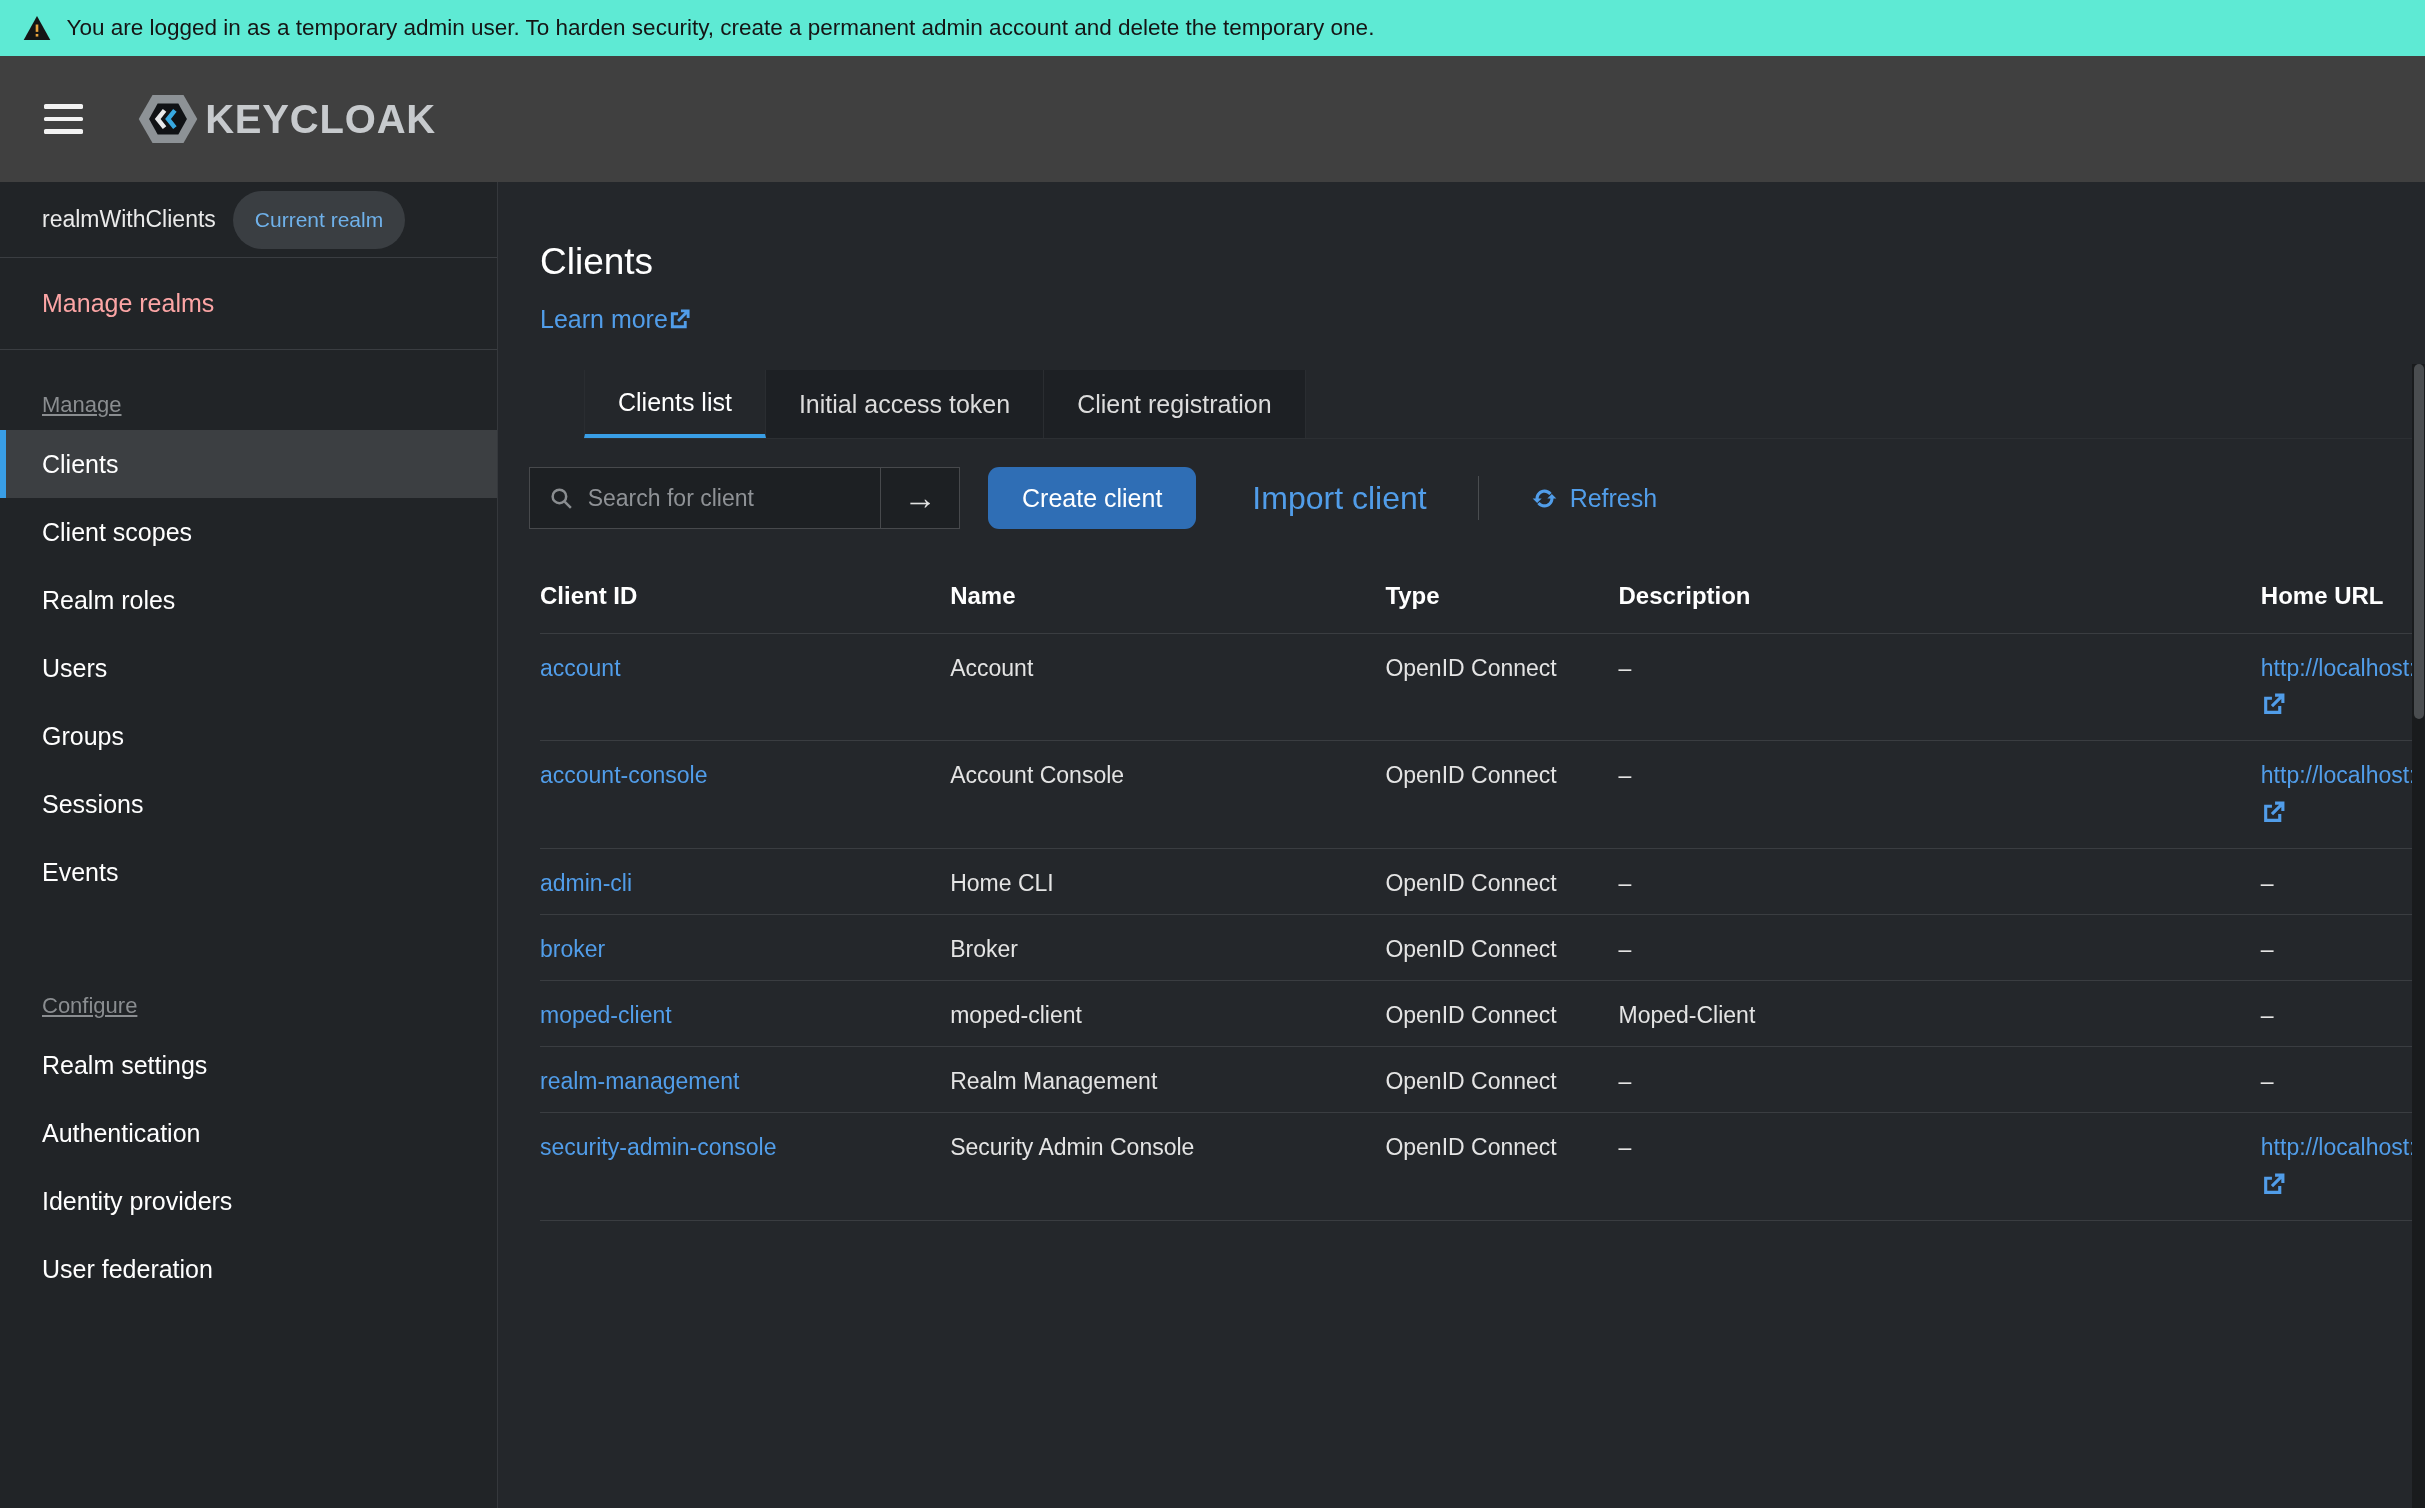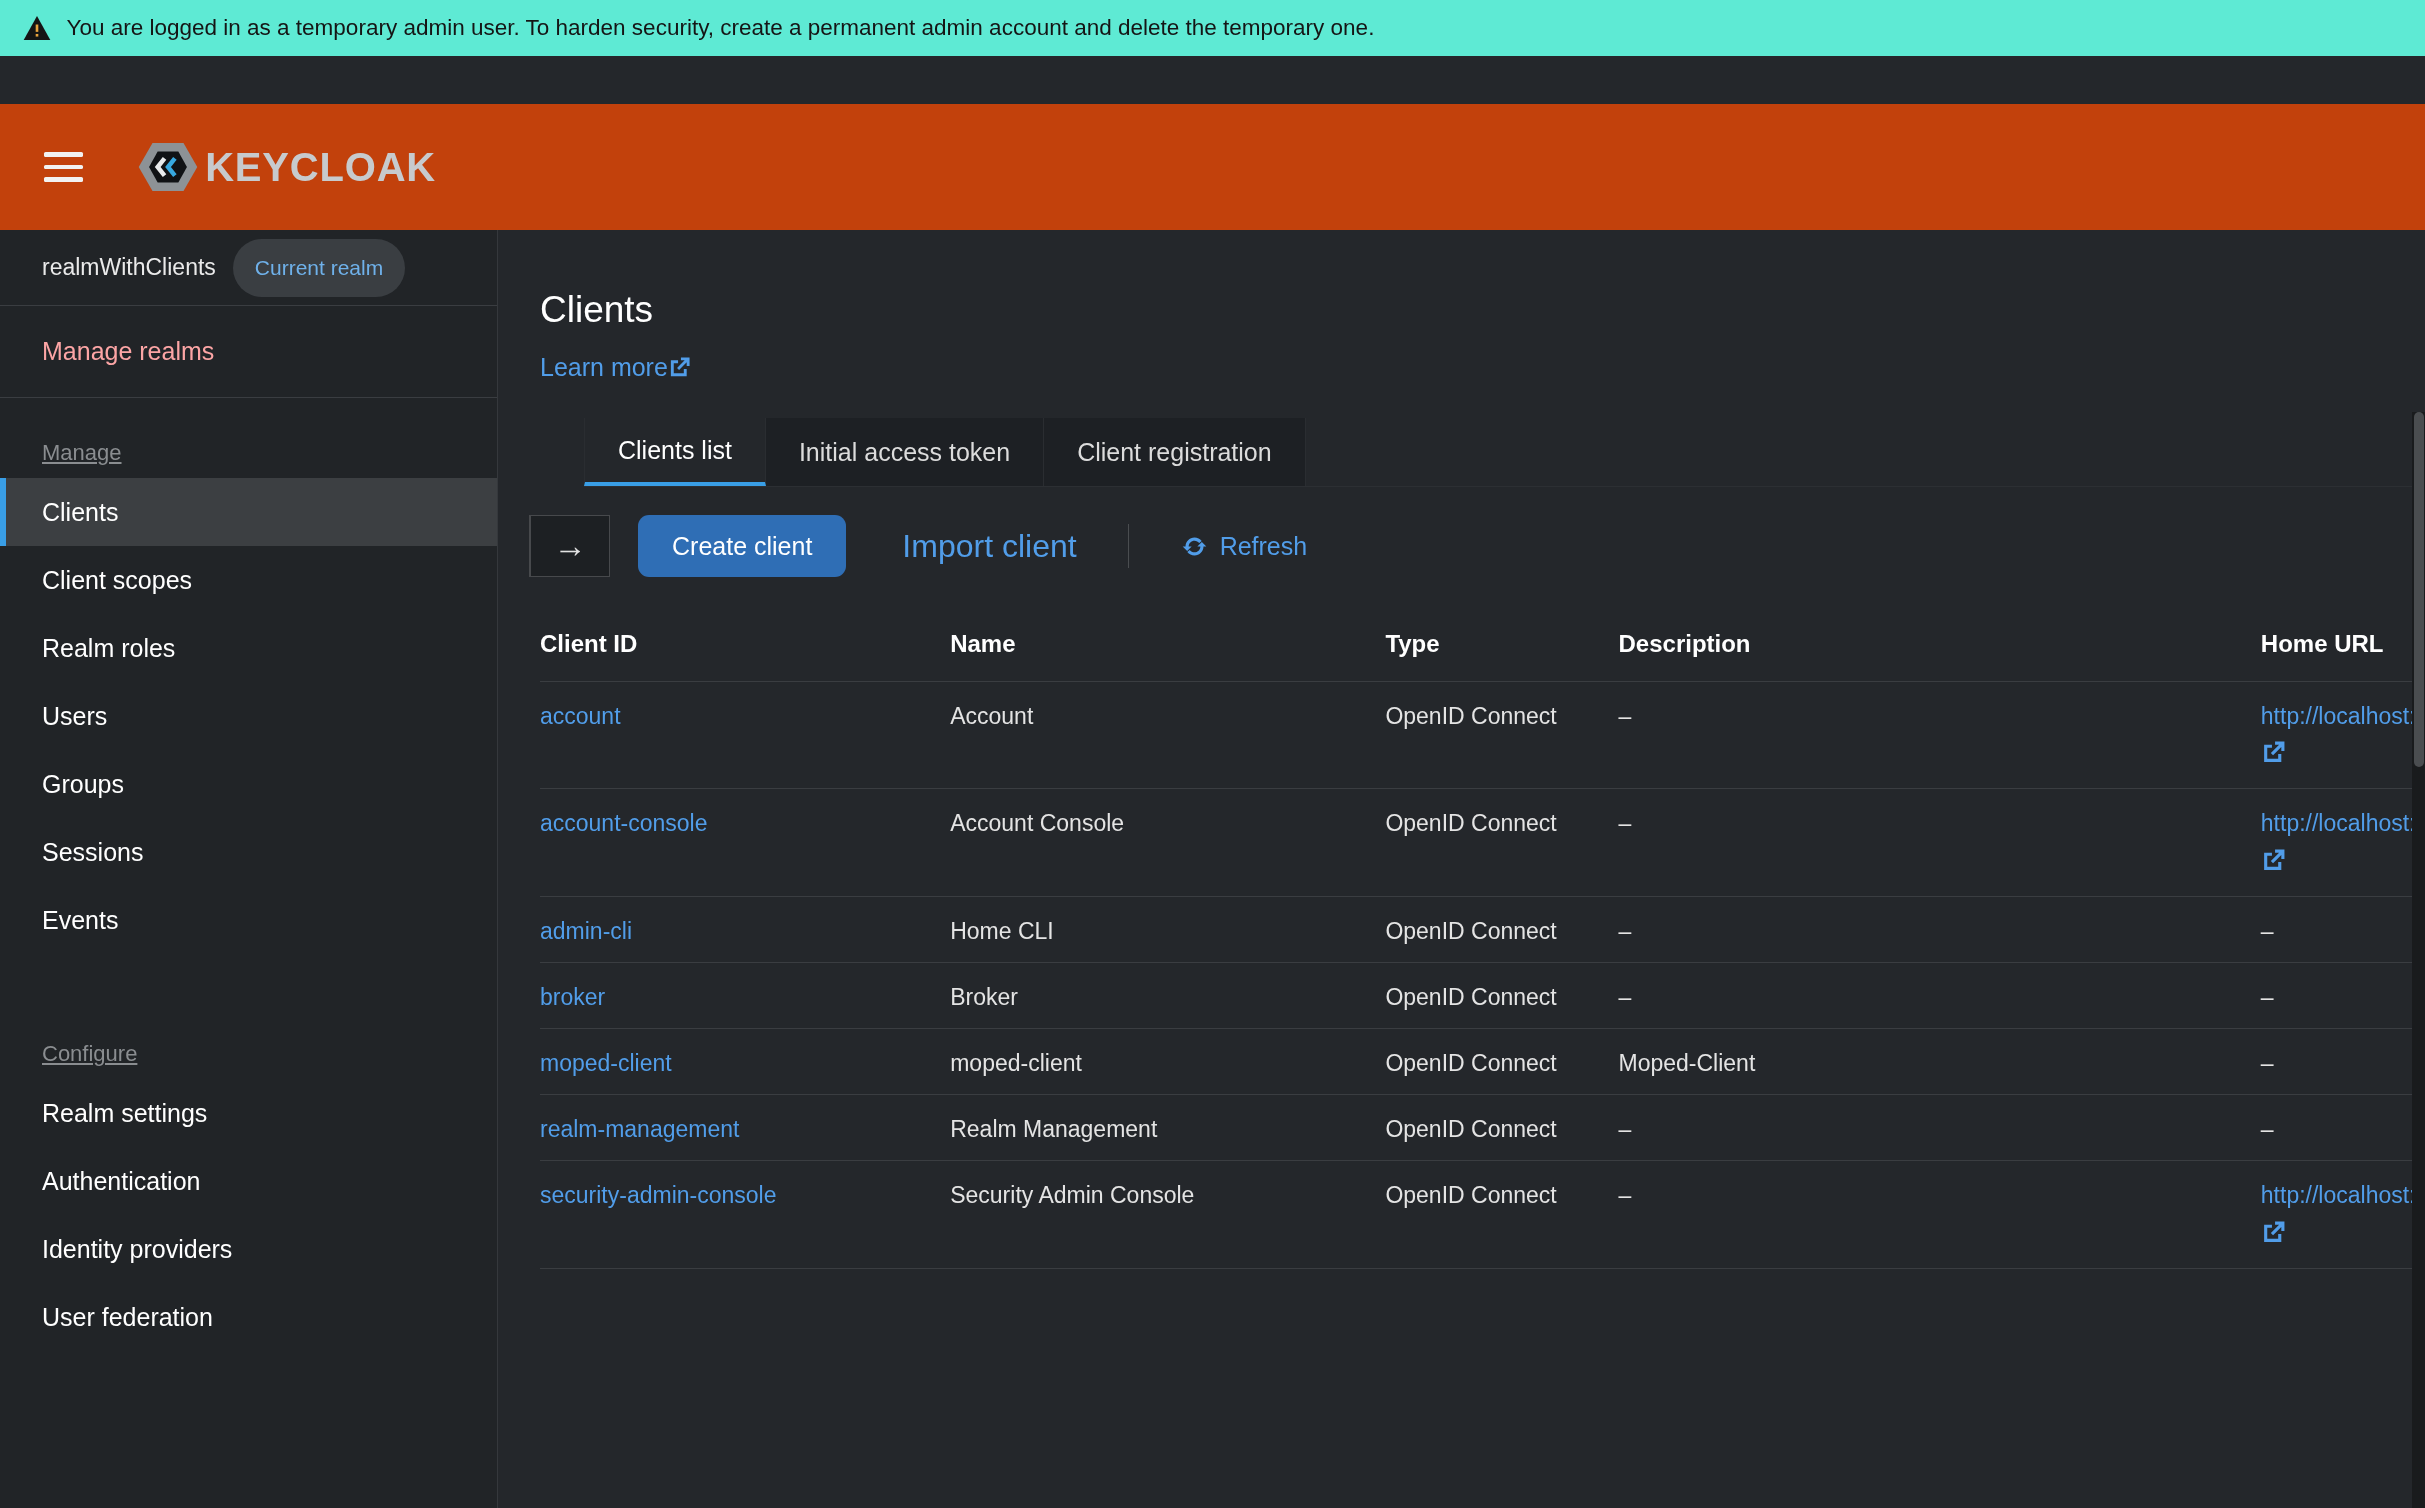--- a/index.html
+++ b/index.html
@@ -5,21 +5,21 @@
   * { margin:0; padding:0; box-sizing:border-box; }
   html,body { width:2426px; height:1508px; overflow:hidden; background:#24272b;
     font-family:"Liberation Sans", sans-serif; color:#e0e0e0; }
 
   
   .banner { height:56px; background:#5eead4; color:#151515; display:flex; align-items:center;
     gap:15.5px; padding-left:23px; font-size:22.5px; }
   .banner svg { width:28px; height:28px; flex:0 0 auto; }
 
   
-  .masthead { height:126px; background:#c2410c; display:flex; align-items:center; padding-left:44px;margin-top:48px; }
+  .masthead { height:126px; background:#404040; display:flex; align-items:center; padding-left:44px; }
   .hamburger { width:39px; display:flex; flex-direction:column; gap:7.8px; cursor:pointer; }
   .hamburger .bar { height:4.7px; background:#f2f2f2; border-radius:1.6px; }
   .brand { display:flex; align-items:center; margin-left:54px; gap:6.2px; }
   .brand svg { width:62px; height:56px; }
   .brand-text { font-size:40px; font-weight:700; color:#c7cacd; letter-spacing:0.8px; }
 
   
   .layout { display:flex; height:1326px; }
 
   
@@ -152,20 +152,27 @@
     </div>
 
     <div class="tabs-row">
         <div class="tab active">Clients list</div>
         <div class="tab">Initial access token</div>
         <div class="tab">Client registration</div>
       </div>
 
     <div class="toolbar">
       <div class="search-group">
+        <div class="search-box">
+          <svg viewBox="0 0 24 24" fill="none" stroke="#8a8d90" stroke-width="2.4" aria-hidden="true">
+            <circle cx="10" cy="10" r="6.5"></circle>
+              <path d="M15 15 L21 21"></path>
+          </svg>
+          <input type="text" placeholder="Search for client" style="">
+        </div>
         <div class="search-btn">
           <span>→</span>
         </div>
       </div>
       <button class="create-btn">Create client</button>
       <span class="import-link">Import client</span>
       <div class="toolbar-divider"></div>
       <span class="refresh-link">
         <svg viewBox="0 0 512 512" fill="currentColor" aria-hidden="true">
           <path d="M440 256c0 101-83 184-184 184-60 0-113-29-147-73l49-41c23 31 58 50 98 50 66 0 120-54 120-120h-62l92-92 92 92h-58zM72 256c0-101 83-184 184-184 60 0 113 29 147 73l-49 41c-23-31-58-50-98-50-66 0-120 54-120 120h62l-92 92-92-92h58z"></path>

